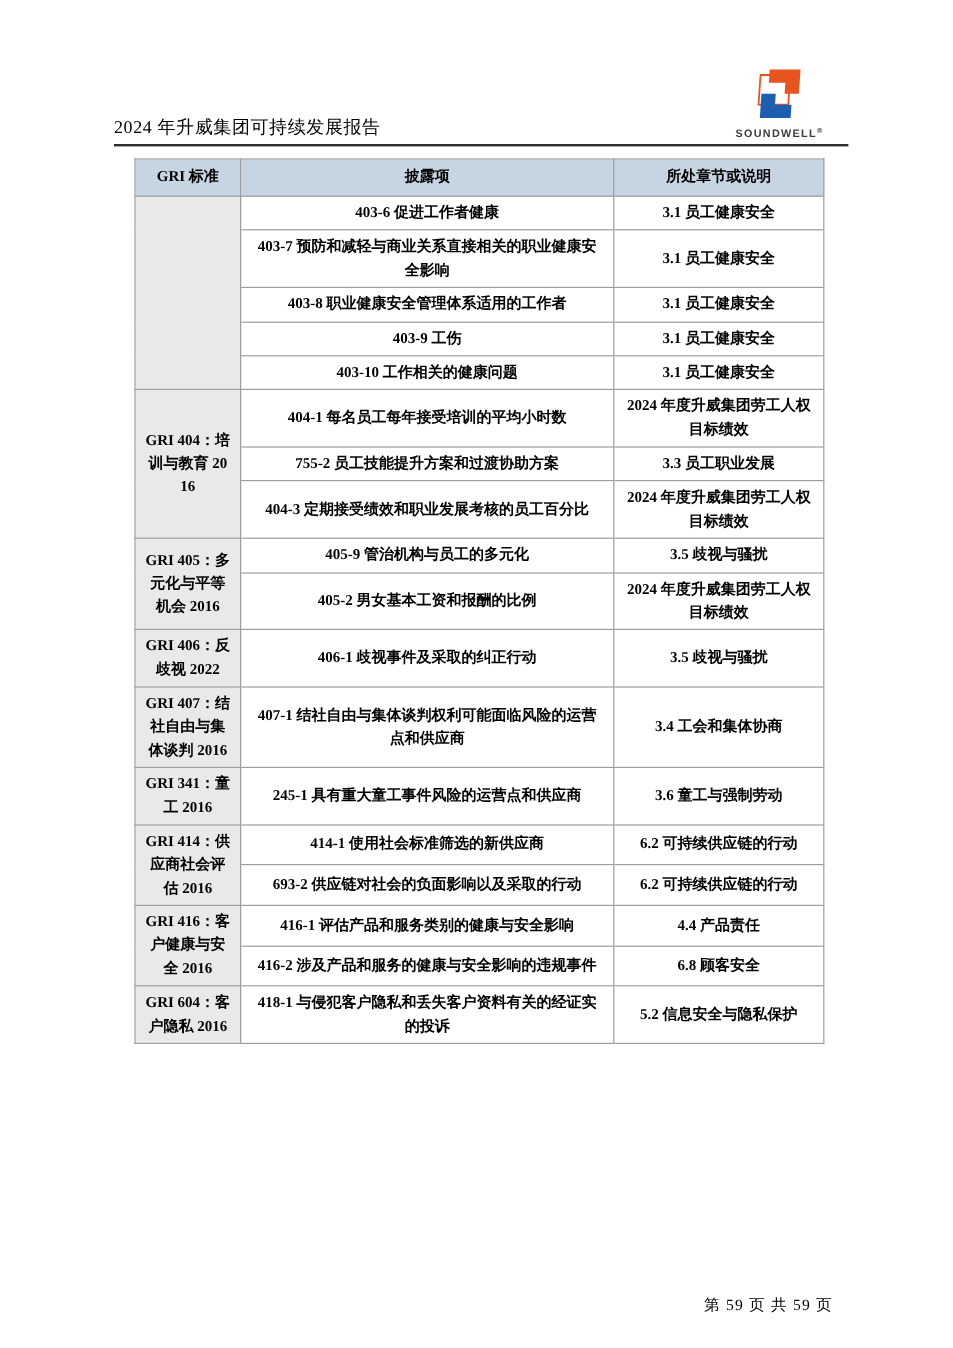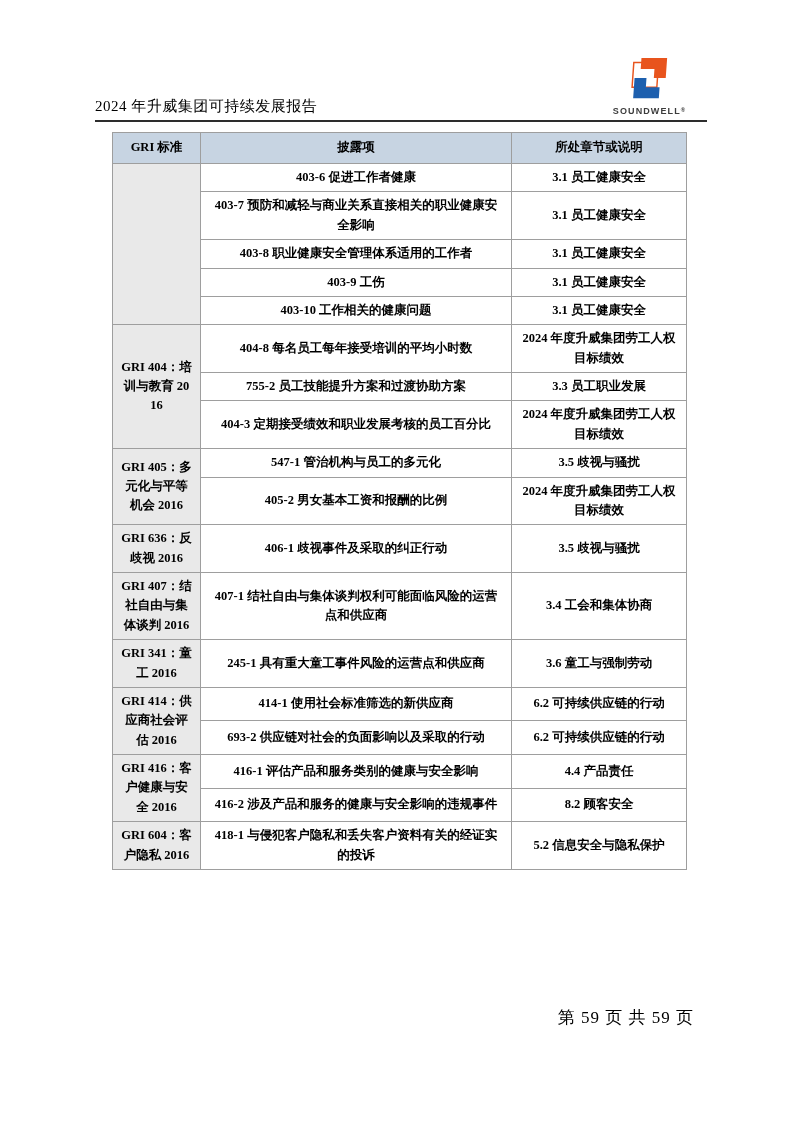--- a/index.html
+++ b/index.html
@@ -58,22 +58,22 @@
     background:var(--header-bg);
     height:22px;
   }
   td.std-cell{
     background:var(--col1-bg);
     text-align:justify;
   }
   td.disclosure-cell{text-align:justify;}
   td.chapter-cell{text-align:left;}
   .footer{
-    position:absolute;right:100px;top:1006px;
-    font-size:17px;letter-spacing:1px;white-space:nowrap;font-family:Liberation Serif, serif;
+    position:absolute;right:100px;top:1079px;
+    font-size:13px;letter-spacing:1px;white-space:nowrap;font-family:Liberation Serif, serif;
   }
 </style>
 </head>
 <body>
 
 <div class="page">
 
   <div class="doc-title">2024 年升威集团可持续发展报告</div>
 
   <div class="logo">
@@ -121,42 +121,42 @@
         <tr>
           <td class="disclosure-cell">403-9 工伤</td>
           <td class="chapter-cell">3.1 员工健康安全</td>
         </tr>
         <tr>
           <td class="disclosure-cell">403-10 工作相关的健康问题</td>
           <td class="chapter-cell">3.1 员工健康安全</td>
         </tr>
         <tr>
           <td class="std-cell" rowspan="3">GRI 404：培训与教育 2016</td>
-          <td class="disclosure-cell">404-8 每名员工每年接受培训的平均小时数</td>
+          <td class="disclosure-cell">404-1 每名员工每年接受培训的平均小时数</td>
           <td class="chapter-cell">2024 年度升威集团劳工人权目标绩效</td>
         </tr>
         <tr>
           <td class="disclosure-cell">755-2 员工技能提升方案和过渡协助方案</td>
           <td class="chapter-cell">3.3 员工职业发展</td>
         </tr>
         <tr>
           <td class="disclosure-cell">404-3 定期接受绩效和职业发展考核的员工百分比</td>
           <td class="chapter-cell">2024 年度升威集团劳工人权目标绩效</td>
         </tr>
         <tr>
           <td class="std-cell" rowspan="2">GRI 405：多元化与平等机会 2016</td>
-          <td class="disclosure-cell">547-1 管治机构与员工的多元化</td>
+          <td class="disclosure-cell">405-9 管治机构与员工的多元化</td>
           <td class="chapter-cell">3.5 歧视与骚扰</td>
         </tr>
         <tr>
           <td class="disclosure-cell">405-2 男女基本工资和报酬的比例</td>
           <td class="chapter-cell">2024 年度升威集团劳工人权目标绩效</td>
         </tr>
         <tr>
-          <td class="std-cell" rowspan="1">GRI 636：反歧视 2016</td>
+          <td class="std-cell" rowspan="1">GRI 406：反歧视 2022</td>
           <td class="disclosure-cell">406-1 歧视事件及采取的纠正行动</td>
           <td class="chapter-cell">3.5 歧视与骚扰</td>
         </tr>
         <tr>
           <td class="std-cell" rowspan="1">GRI 407：结社自由与集体谈判 2016</td>
           <td class="disclosure-cell">407-1 结社自由与集体谈判权利可能面临风险的运营点和供应商</td>
           <td class="chapter-cell">3.4 工会和集体协商</td>
         </tr>
         <tr>
           <td class="std-cell" rowspan="1">GRI 341：童工 2016</td>
@@ -172,21 +172,21 @@
           <td class="disclosure-cell">693-2 供应链对社会的负面影响以及采取的行动</td>
           <td class="chapter-cell">6.2 可持续供应链的行动</td>
         </tr>
         <tr>
           <td class="std-cell" rowspan="2">GRI 416：客户健康与安全 2016</td>
           <td class="disclosure-cell">416-1 评估产品和服务类别的健康与安全影响</td>
           <td class="chapter-cell">4.4 产品责任</td>
         </tr>
         <tr>
           <td class="disclosure-cell">416-2 涉及产品和服务的健康与安全影响的违规事件</td>
-          <td class="chapter-cell">8.2 顾客安全</td>
+          <td class="chapter-cell">6.8 顾客安全</td>
         </tr>
         <tr>
           <td class="std-cell" rowspan="1">GRI 604：客户隐私 2016</td>
           <td class="disclosure-cell">418-1 与侵犯客户隐私和丢失客户资料有关的经证实的投诉</td>
           <td class="chapter-cell">5.2 信息安全与隐私保护</td>
         </tr>
       </tbody>
   </table>
 
   <div class="footer">第 59 页 共 59 页</div>

